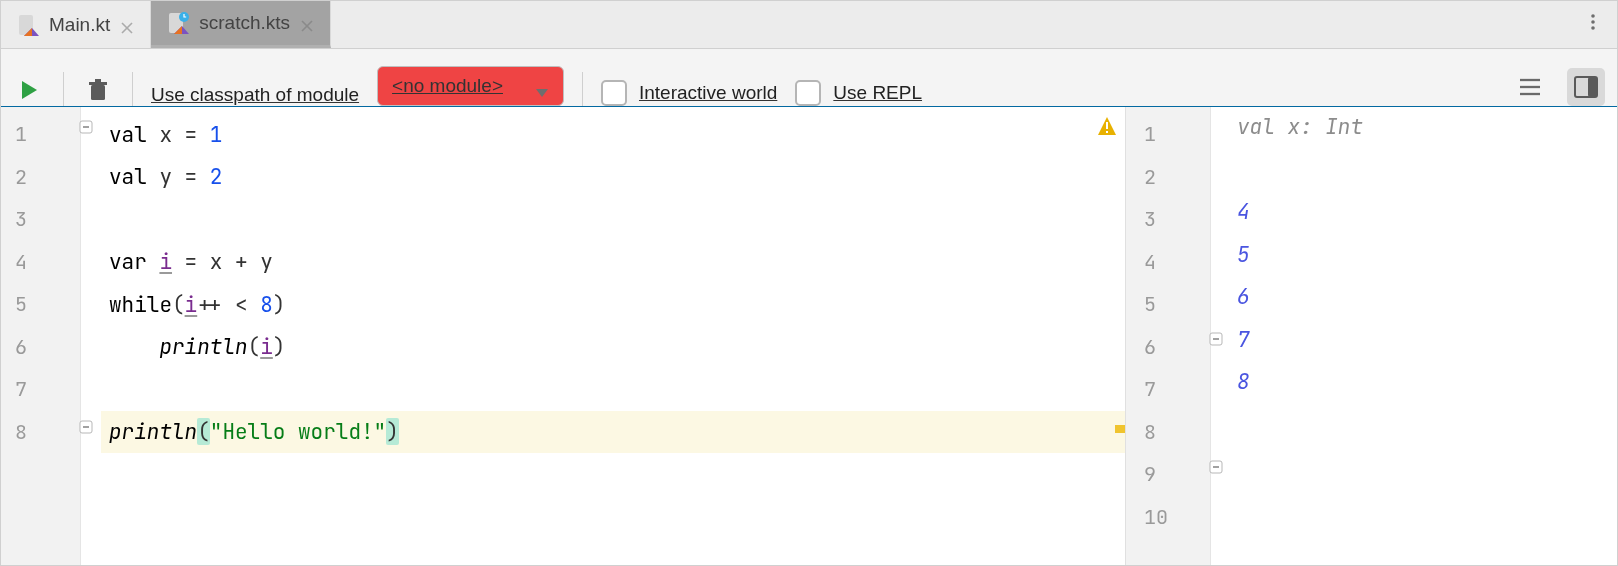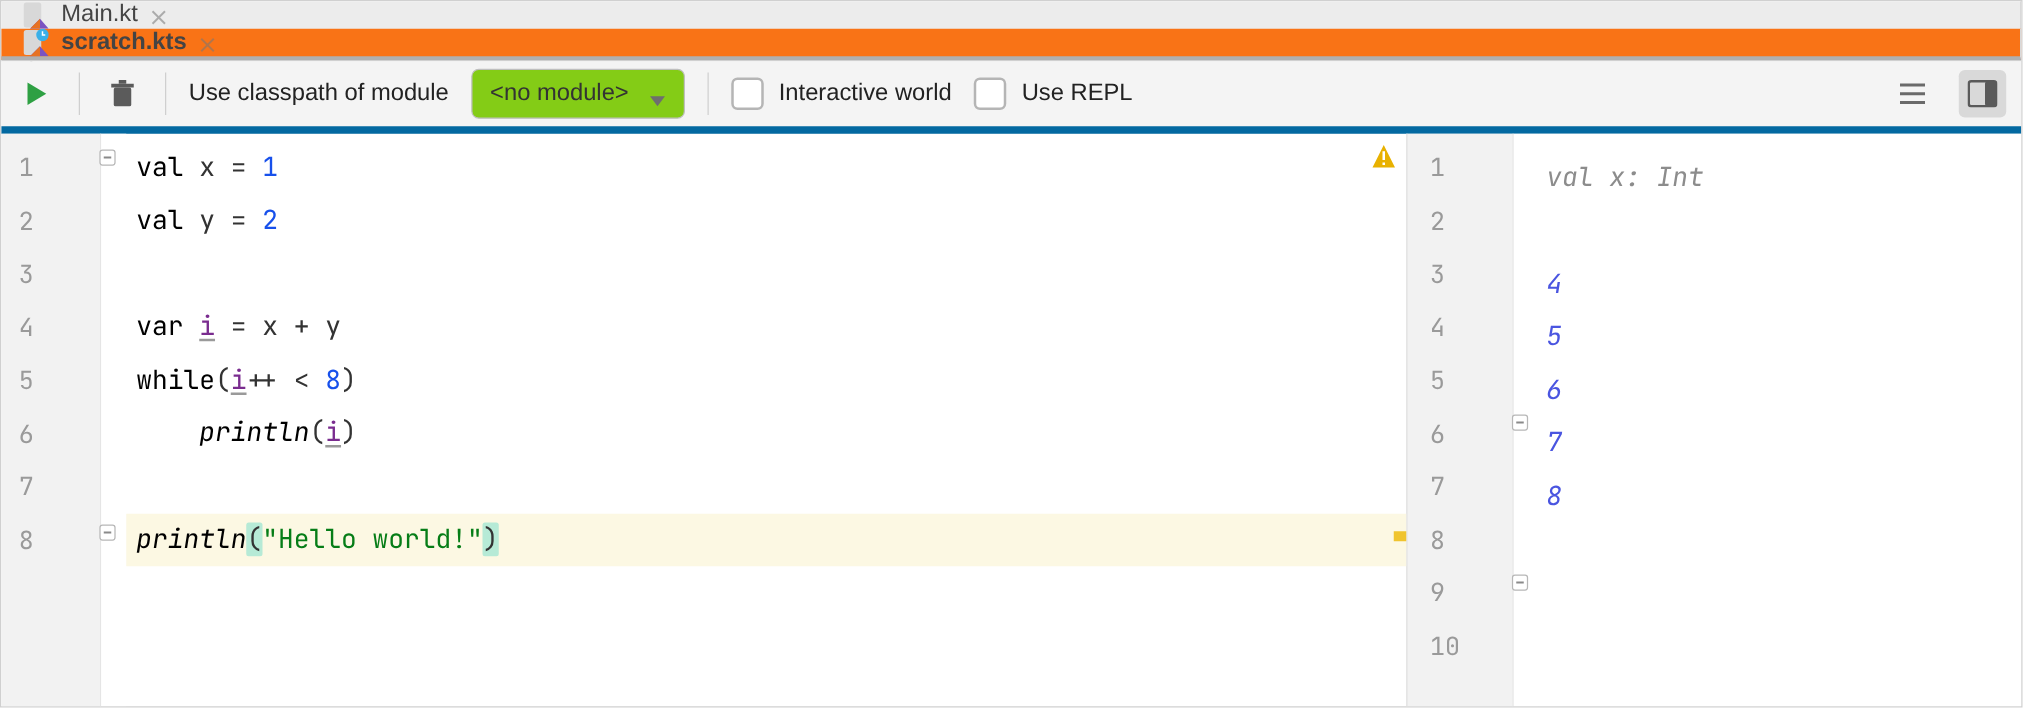--- a/index.html
+++ b/index.html
@@ -1,35 +1,35 @@
 <!DOCTYPE html>
 <html><head>
 <meta charset="utf-8">
 <style>
   * { box-sizing: border-box; margin: 0; padding: 0; }
   html, body { width: 1618px; height: 566px; font-family: "Segoe UI", "Helvetica Neue", Arial, sans-serif; font-size: 19px; color: #333; }
   body { display: flex; flex-direction: column; border: 1px solid #d0d0d0; background: #fff; }
 
   
-  .tab-strip { display: flex; align-items: stretch; background: #ececec; border-bottom: 1px solid #d0d0d0; height: 48px; flex-direction: column; }
+  .tab-strip { display: flex; align-items: stretch; background: #ececec; border-bottom: 1px solid #d0d0d0; height: 48px; }
   .tab { display: flex; align-items: center; gap: 10px; padding: 0 16px; border-right: 1px solid #d9d9d9; cursor: pointer; color: #444; }
-  .tab.active { background: #f97316; border-bottom: 3px solid #b0b0b0; font-weight: bold; }
+  .tab.active { background: #a3a3a3; border-bottom: 3px solid #b0b0b0; }
   .tab .file-icon { width: 22px; height: 22px; position: relative; }
   .tab .close { width: 14px; height: 14px; opacity: .55; }
   .tab .close svg { width: 100%; height: 100%; }
   .tab-spacer { flex: 1; }
   .overflow-btn { display: flex; align-items: center; justify-content: center; width: 48px; }
   .kebab svg { width: 18px; height: 18px; }
 
   
-  .toolbar { display: flex; align-items: center; background: #f4f4f4; border-bottom: 6px solid #0369a1; height: 58px; padding: 0 12px; gap: 18px; }
+  .toolbar { display: flex; align-items: flex-end; background: #f4f4f4; border-bottom: 1px solid #0369a1; height: 58px; padding: 0 12px; gap: 18px; text-decoration: underline; }
   .tool-btn { display: flex; align-items: center; justify-content: center; width: 32px; height: 32px; border-radius: 4px; }
   .divider { width: 1px; height: 34px; background: #cfcfcf; }
   .label { color: #222; }
-  .dropdown { display: flex; align-items: center; gap: 16px; border: 1px solid #bfbfbf; border-radius: 6px; padding: 4px 14px; background: #84cc16; height: 40px; }
+  .dropdown { display: flex; align-items: center; gap: 32px; border: 1px solid #bfbfbf; border-radius: 6px; padding: 4px 14px; background: #ef4444; height: 40px; }
   .dropdown .caret { width: 14px; height: 10px; }
   .checkbox { width: 26px; height: 26px; border: 2px solid #b5b5b5; border-radius: 5px; background: #fff; }
   .toolbar-spacer { flex: 1; }
   .icon-btn { display: flex; align-items: center; justify-content: center; width: 38px; height: 38px; border-radius: 5px; }
   .icon-btn.active { background: #d9d9d9; }
 
   
   .editor-area { flex: 1; display: flex; min-height: 0; }
   .gutter { width: 80px; background: #f2f2f2; border-right: 1px solid #e5e5e5; padding-top: 6px; position: relative; }
   .gutter .ln { height: 42.5px; display: flex; align-items: center; justify-content: flex-start; padding-left: 14px; color: #9a9a9a; font-family: "JetBrains Mono","Menlo","Consolas",monospace; font-size: 20px; }
@@ -51,21 +51,21 @@
   .op { color: #333; }
 
   .warn-icon { position: absolute; top: 8px; right: 8px; width: 20px; height: 20px; }
   .edit-mark { position: absolute; right: 0; width: 10px; height: 8px; background: #f0c42e; }
 
   
   .out-gutter { width: 86px; background: #f2f2f2; border-left: 1px solid #e0e0e0; border-right: 1px solid #e5e5e5; padding-top: 6px; }
   .out-gutter .ln { height: 42.5px; display: flex; align-items: center; justify-content: flex-start; padding-left: 18px; color: #9a9a9a; font-family: "JetBrains Mono","Menlo","Consolas",monospace; font-size: 20px; }
   .out-fold { width: 20px; background: #fff; position: relative; padding-top: 6px; }
   .out-pane { flex: 0 0 386px; background: #fff; padding-top: 6px; font-family: "JetBrains Mono","Menlo","Consolas",monospace; font-size: 21px; }
-  .out-line { height: 42.5px; display: flex; align-items: flex-end; padding-left: 6px; white-space: pre; }
+  .out-line { height: 42.5px; display: flex; align-items: flex-start; padding-left: 6px; white-space: pre; }
   .out-type { color: #8c8c8c; font-style: italic; }
   .out-val { color: #4a55e0; font-style: italic; }
 </style>
 </head>
 <body>
 
 <div class="tab-strip">
   <div class="tab">
     <span class="file-icon">
       <svg viewBox="0 0 22 22">

